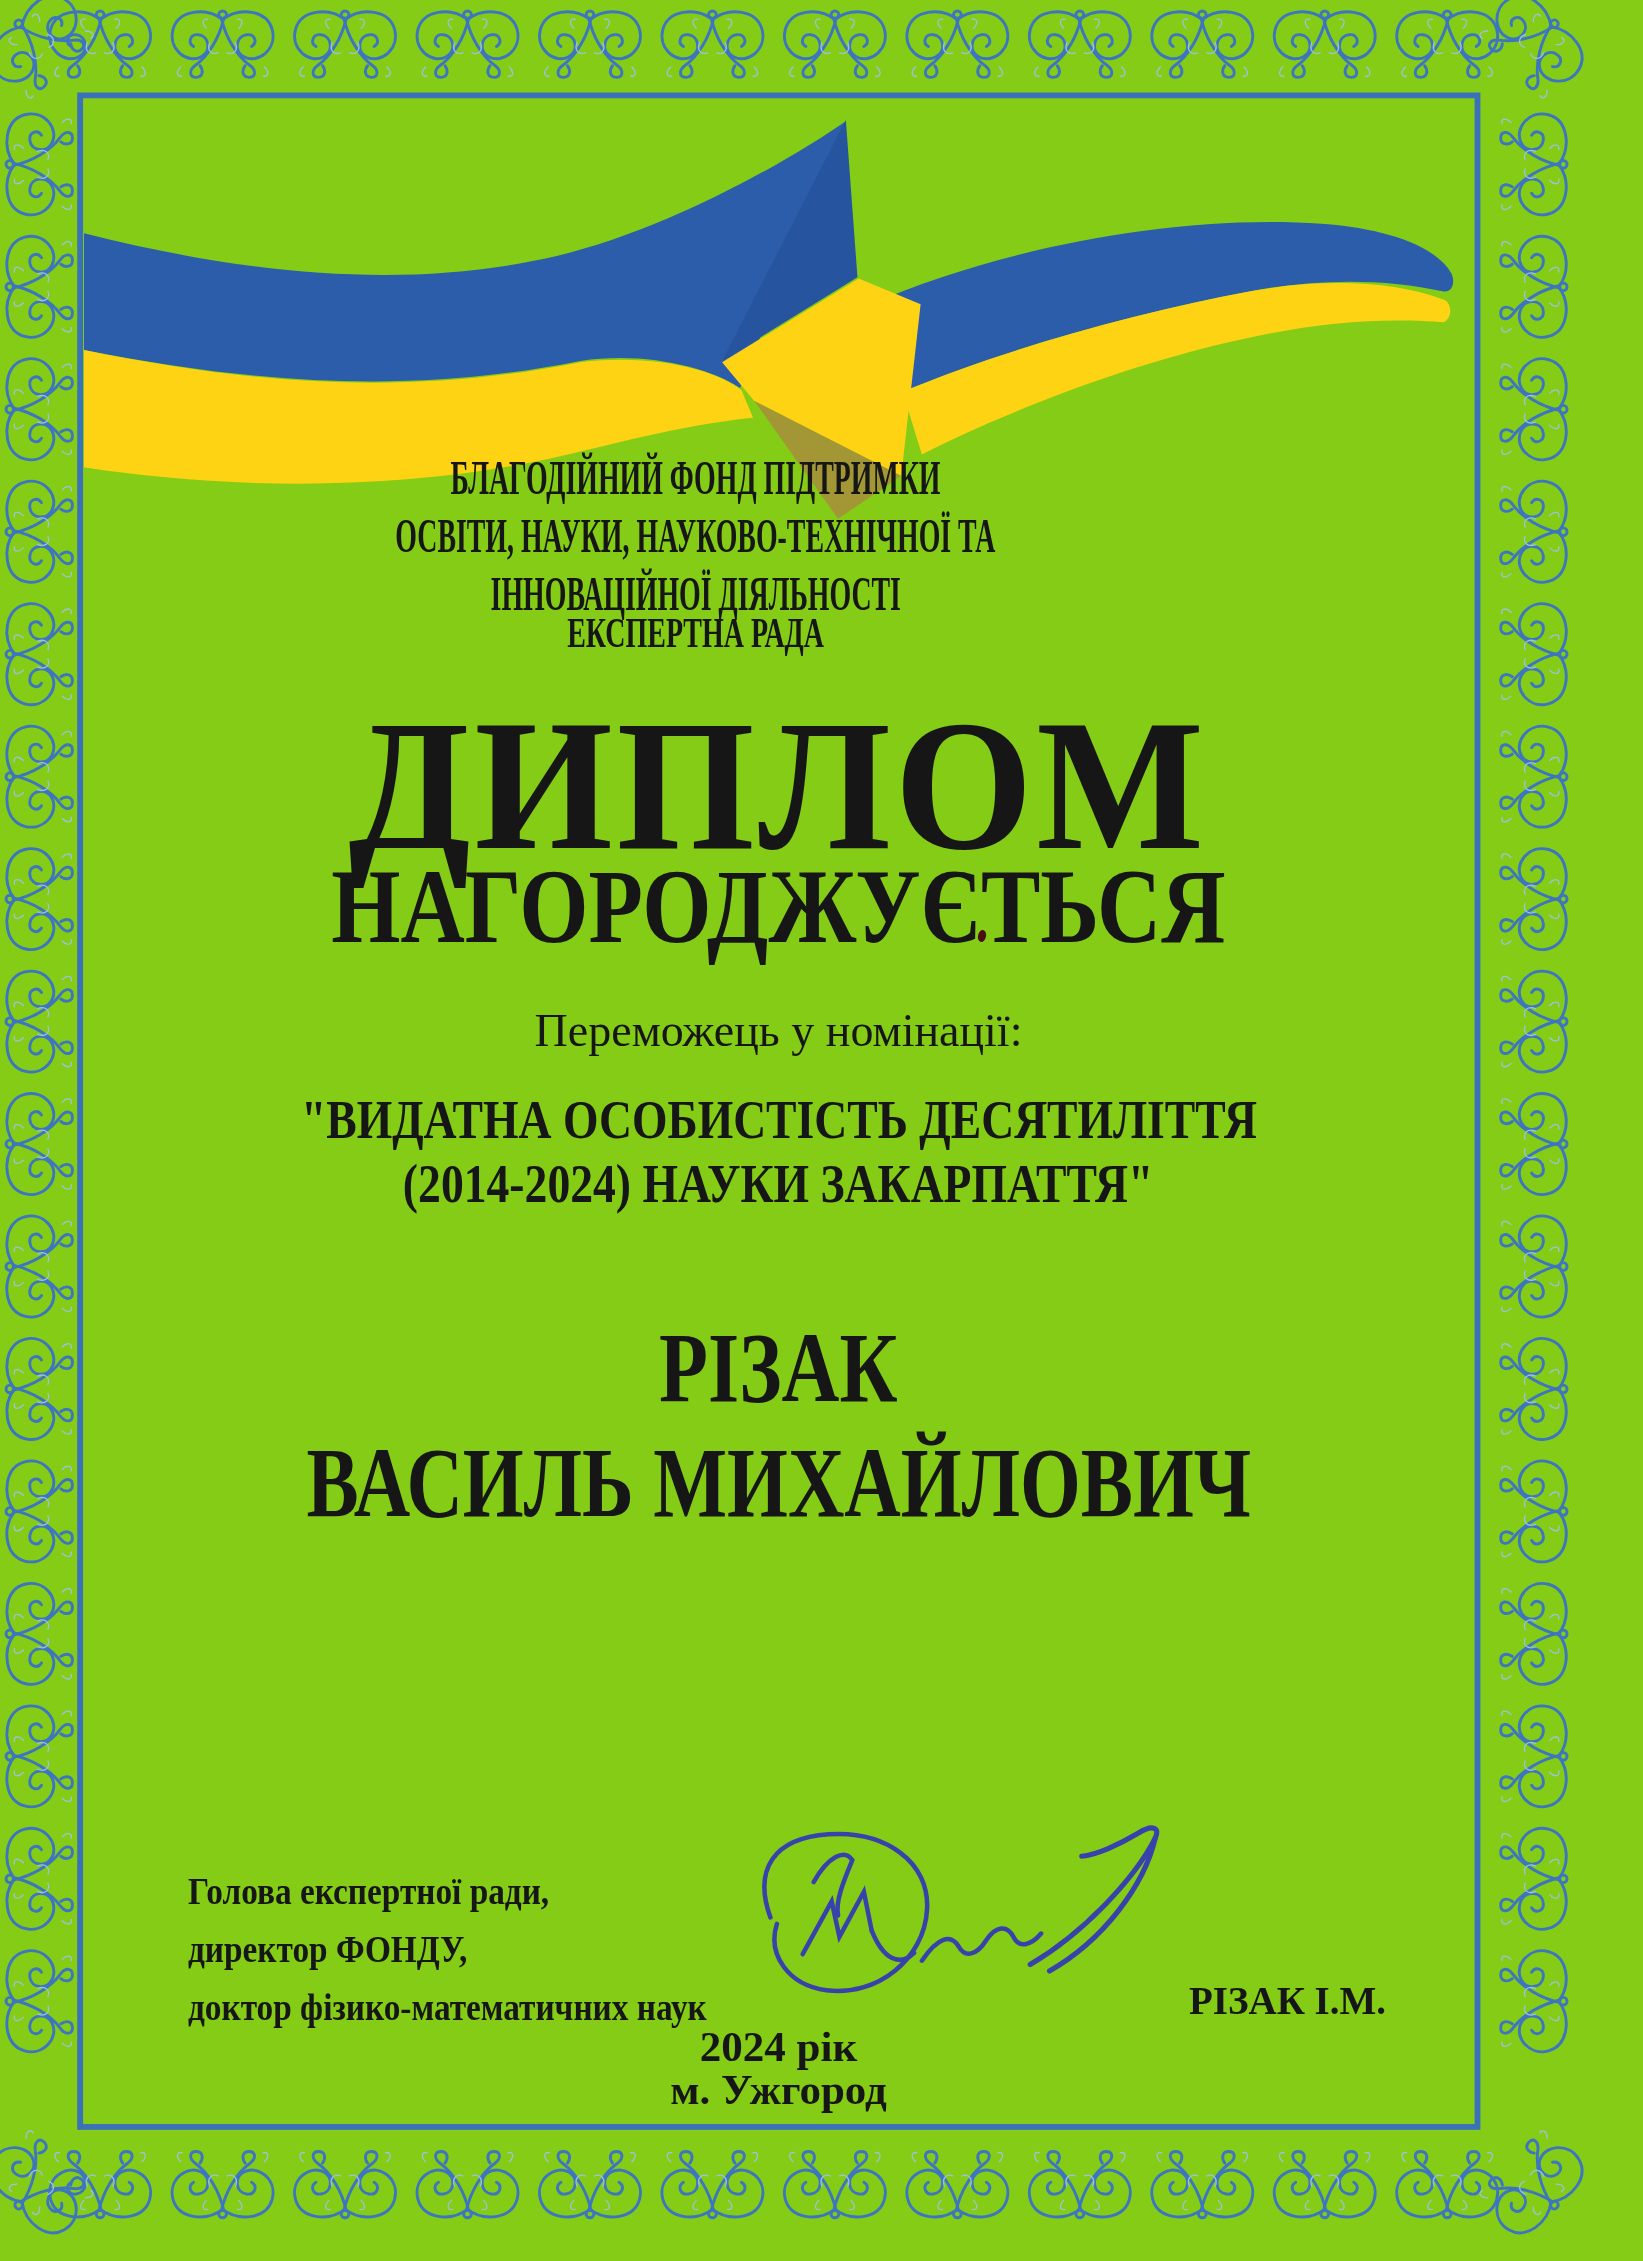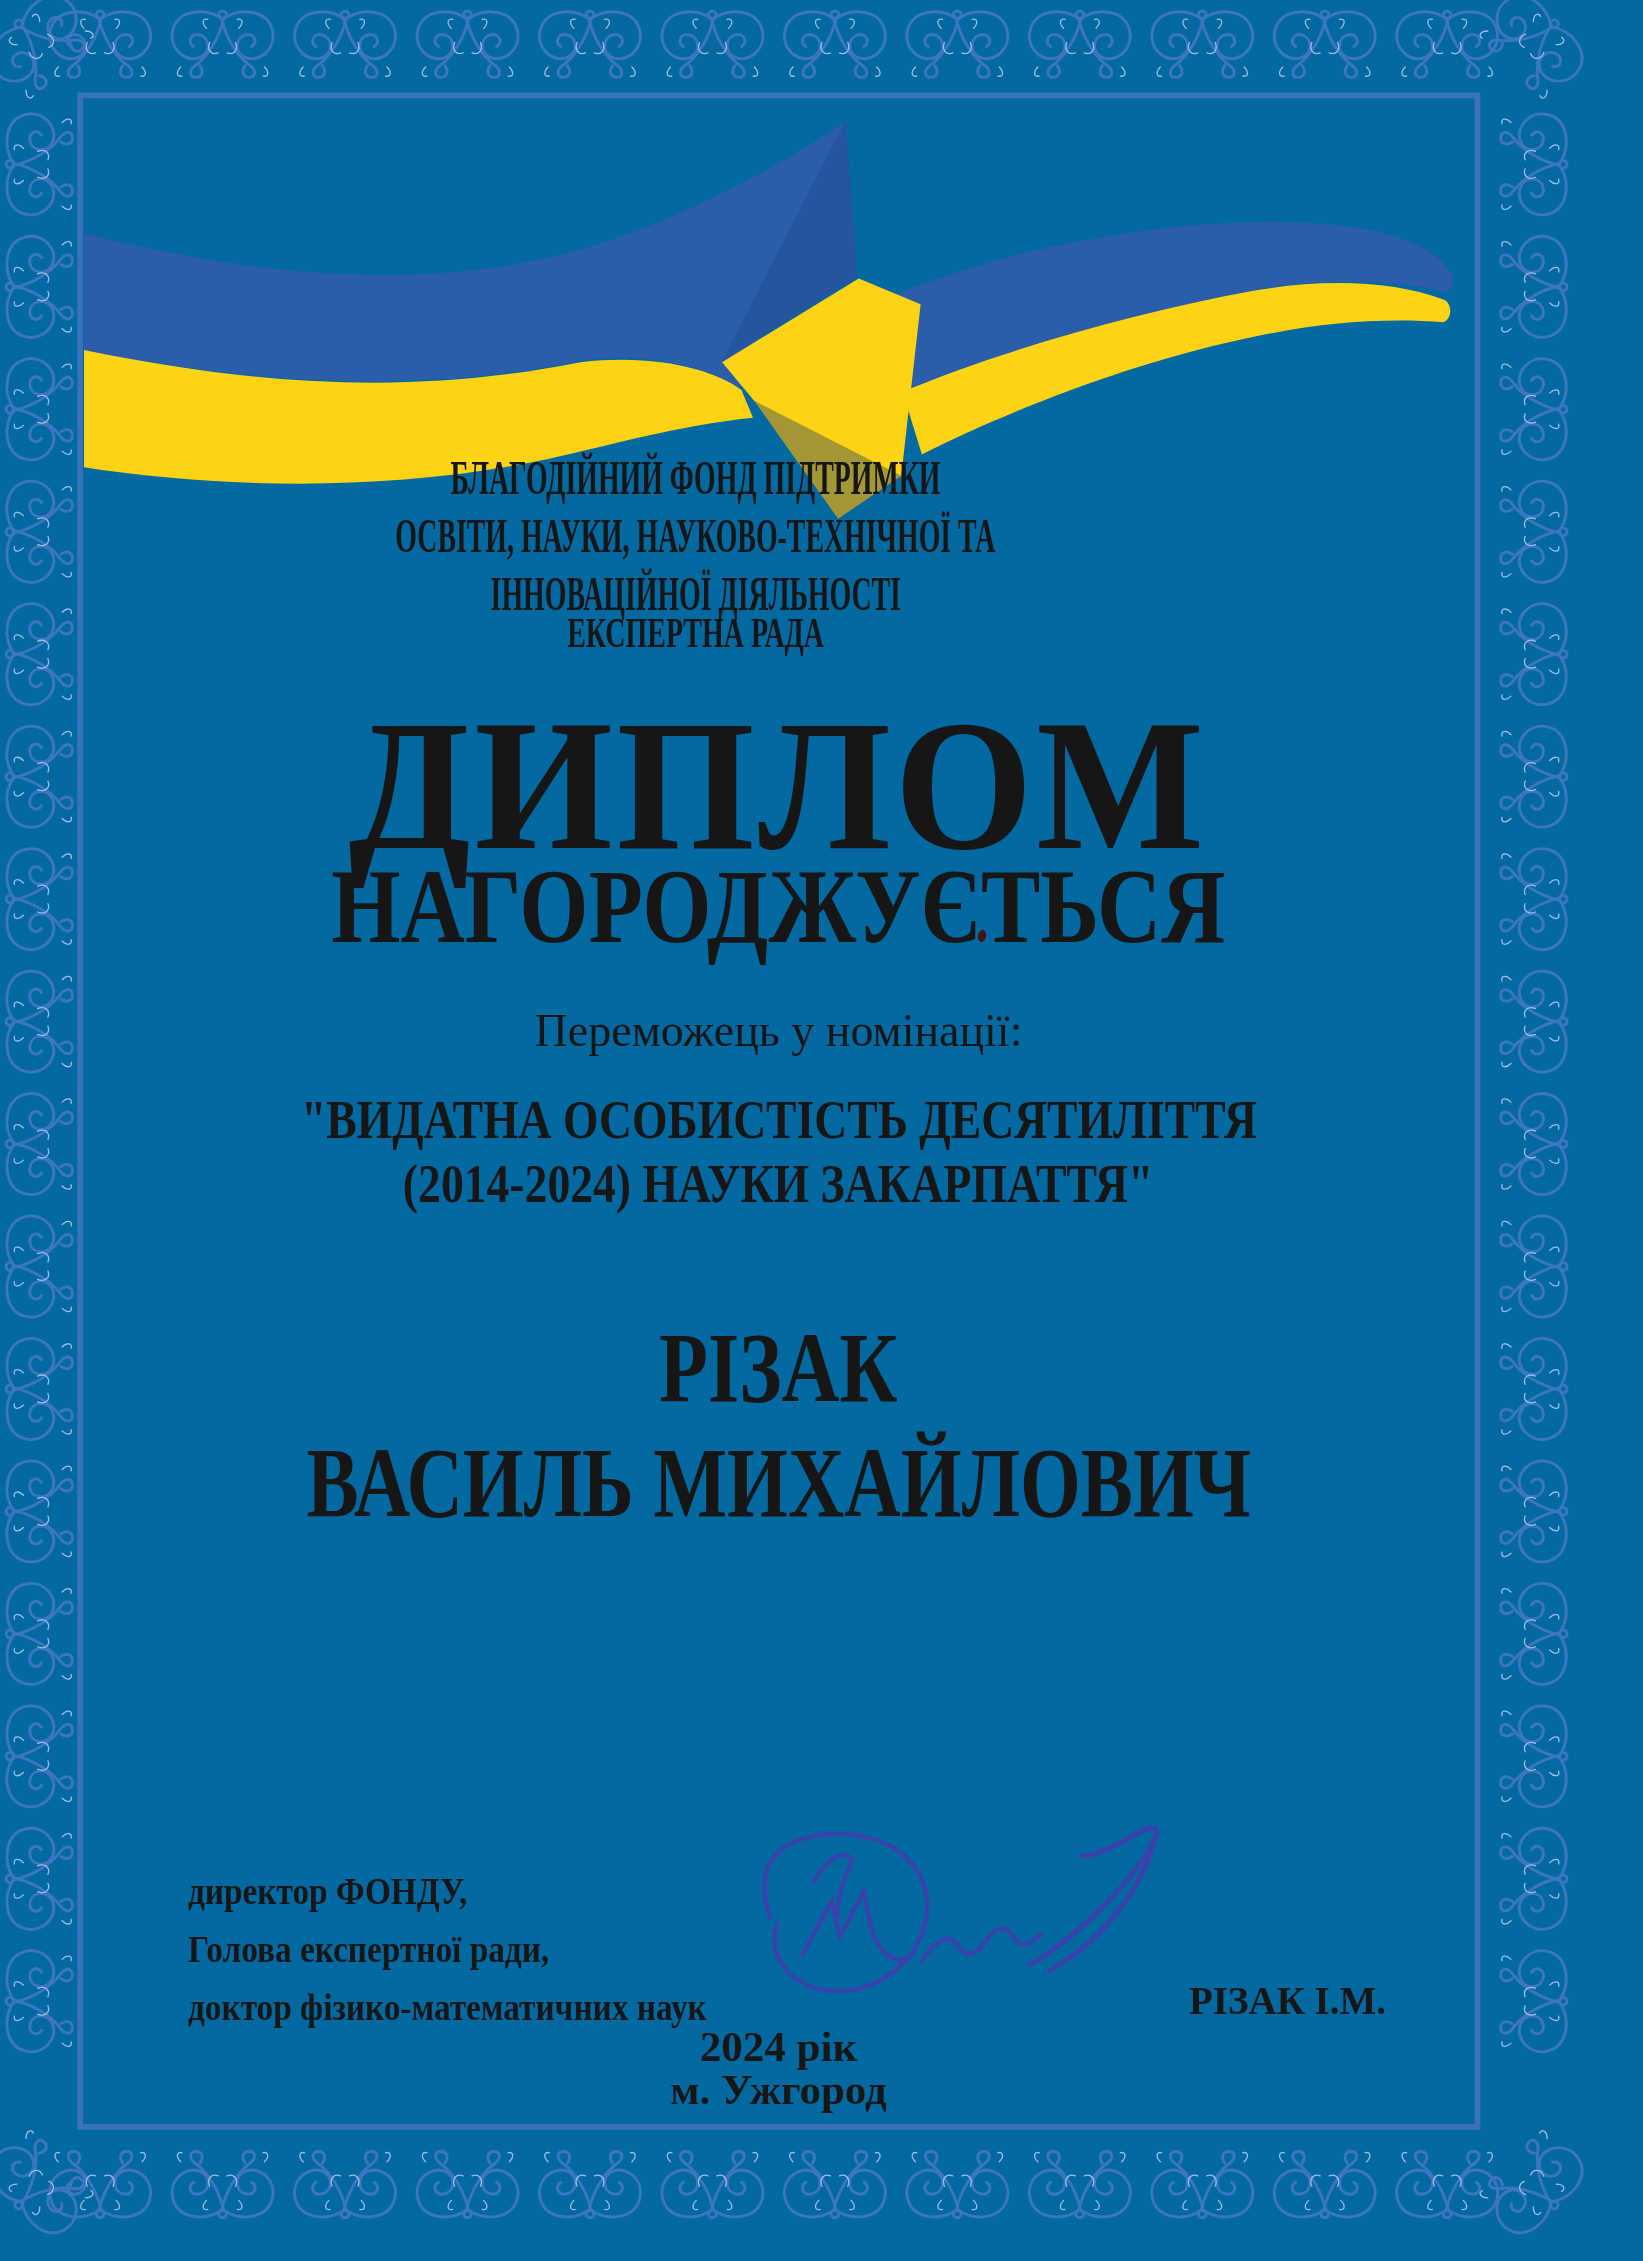--- a/index.html
+++ b/index.html
@@ -1,16 +1,16 @@
 <!DOCTYPE html>
 <html style="font-size:10.3px"><head>
 <meta charset="utf-8">
 <style>
   html,body{margin:0;padding:0;background:#e8e8e8;}
-  .page{position:relative;width:1644px;height:2261px;background:#0369a1;overflow:hidden;
+  .page{position:relative;width:1644px;height:2261px;background:#84cc16;overflow:hidden;
         font-family:"Liberation Serif","DejaVu Serif",serif;color:#161616;}
   .art{position:absolute;left:0;top:0;width:1644px;height:2261px;}
   .tb{position:absolute;left:80px;width:1397px;text-align:center;white-space:nowrap;}
   .sx{display:inline-block;transform-origin:50% 50%;}
   .b{font-weight:bold;}
   .org{top:449px;font-size:48px;line-height:58px;transform:translateX(-83px);}
   .org .sx{transform:scaleX(0.58);}
   .council{top:608px;font-size:43px;transform:translateX(-83px);}
   .council .sx{transform:scaleX(0.65);}
   .title{top:677px;font-size:187px;letter-spacing:3.9px;}
@@ -179,22 +179,22 @@
   <div class="tb surname b">
     <span class="sx">РІЗАК</span>
   </div>
 
   <div class="tb fullname b">
     <span class="sx">ВАСИЛЬ МИХАЙЛОВИЧ</span>
   </div>
 
 
   <div class="signatory b">
+    <div><span class="sx">Голова експертної ради,</span></div>
     <div><span class="sx">директор ФОНДУ,</span></div>
-    <div><span class="sx">Голова експертної ради,</span></div>
     <div><span class="sx">доктор фізико-математичних наук</span></div>
   </div>
 
   <div class="signame b">
     <span class="sx">РІЗАК І.М.</span>
   </div>
 
   <div class="tb footer b">
     <div>2024 рік</div>
     <div>м. Ужгород</div>

